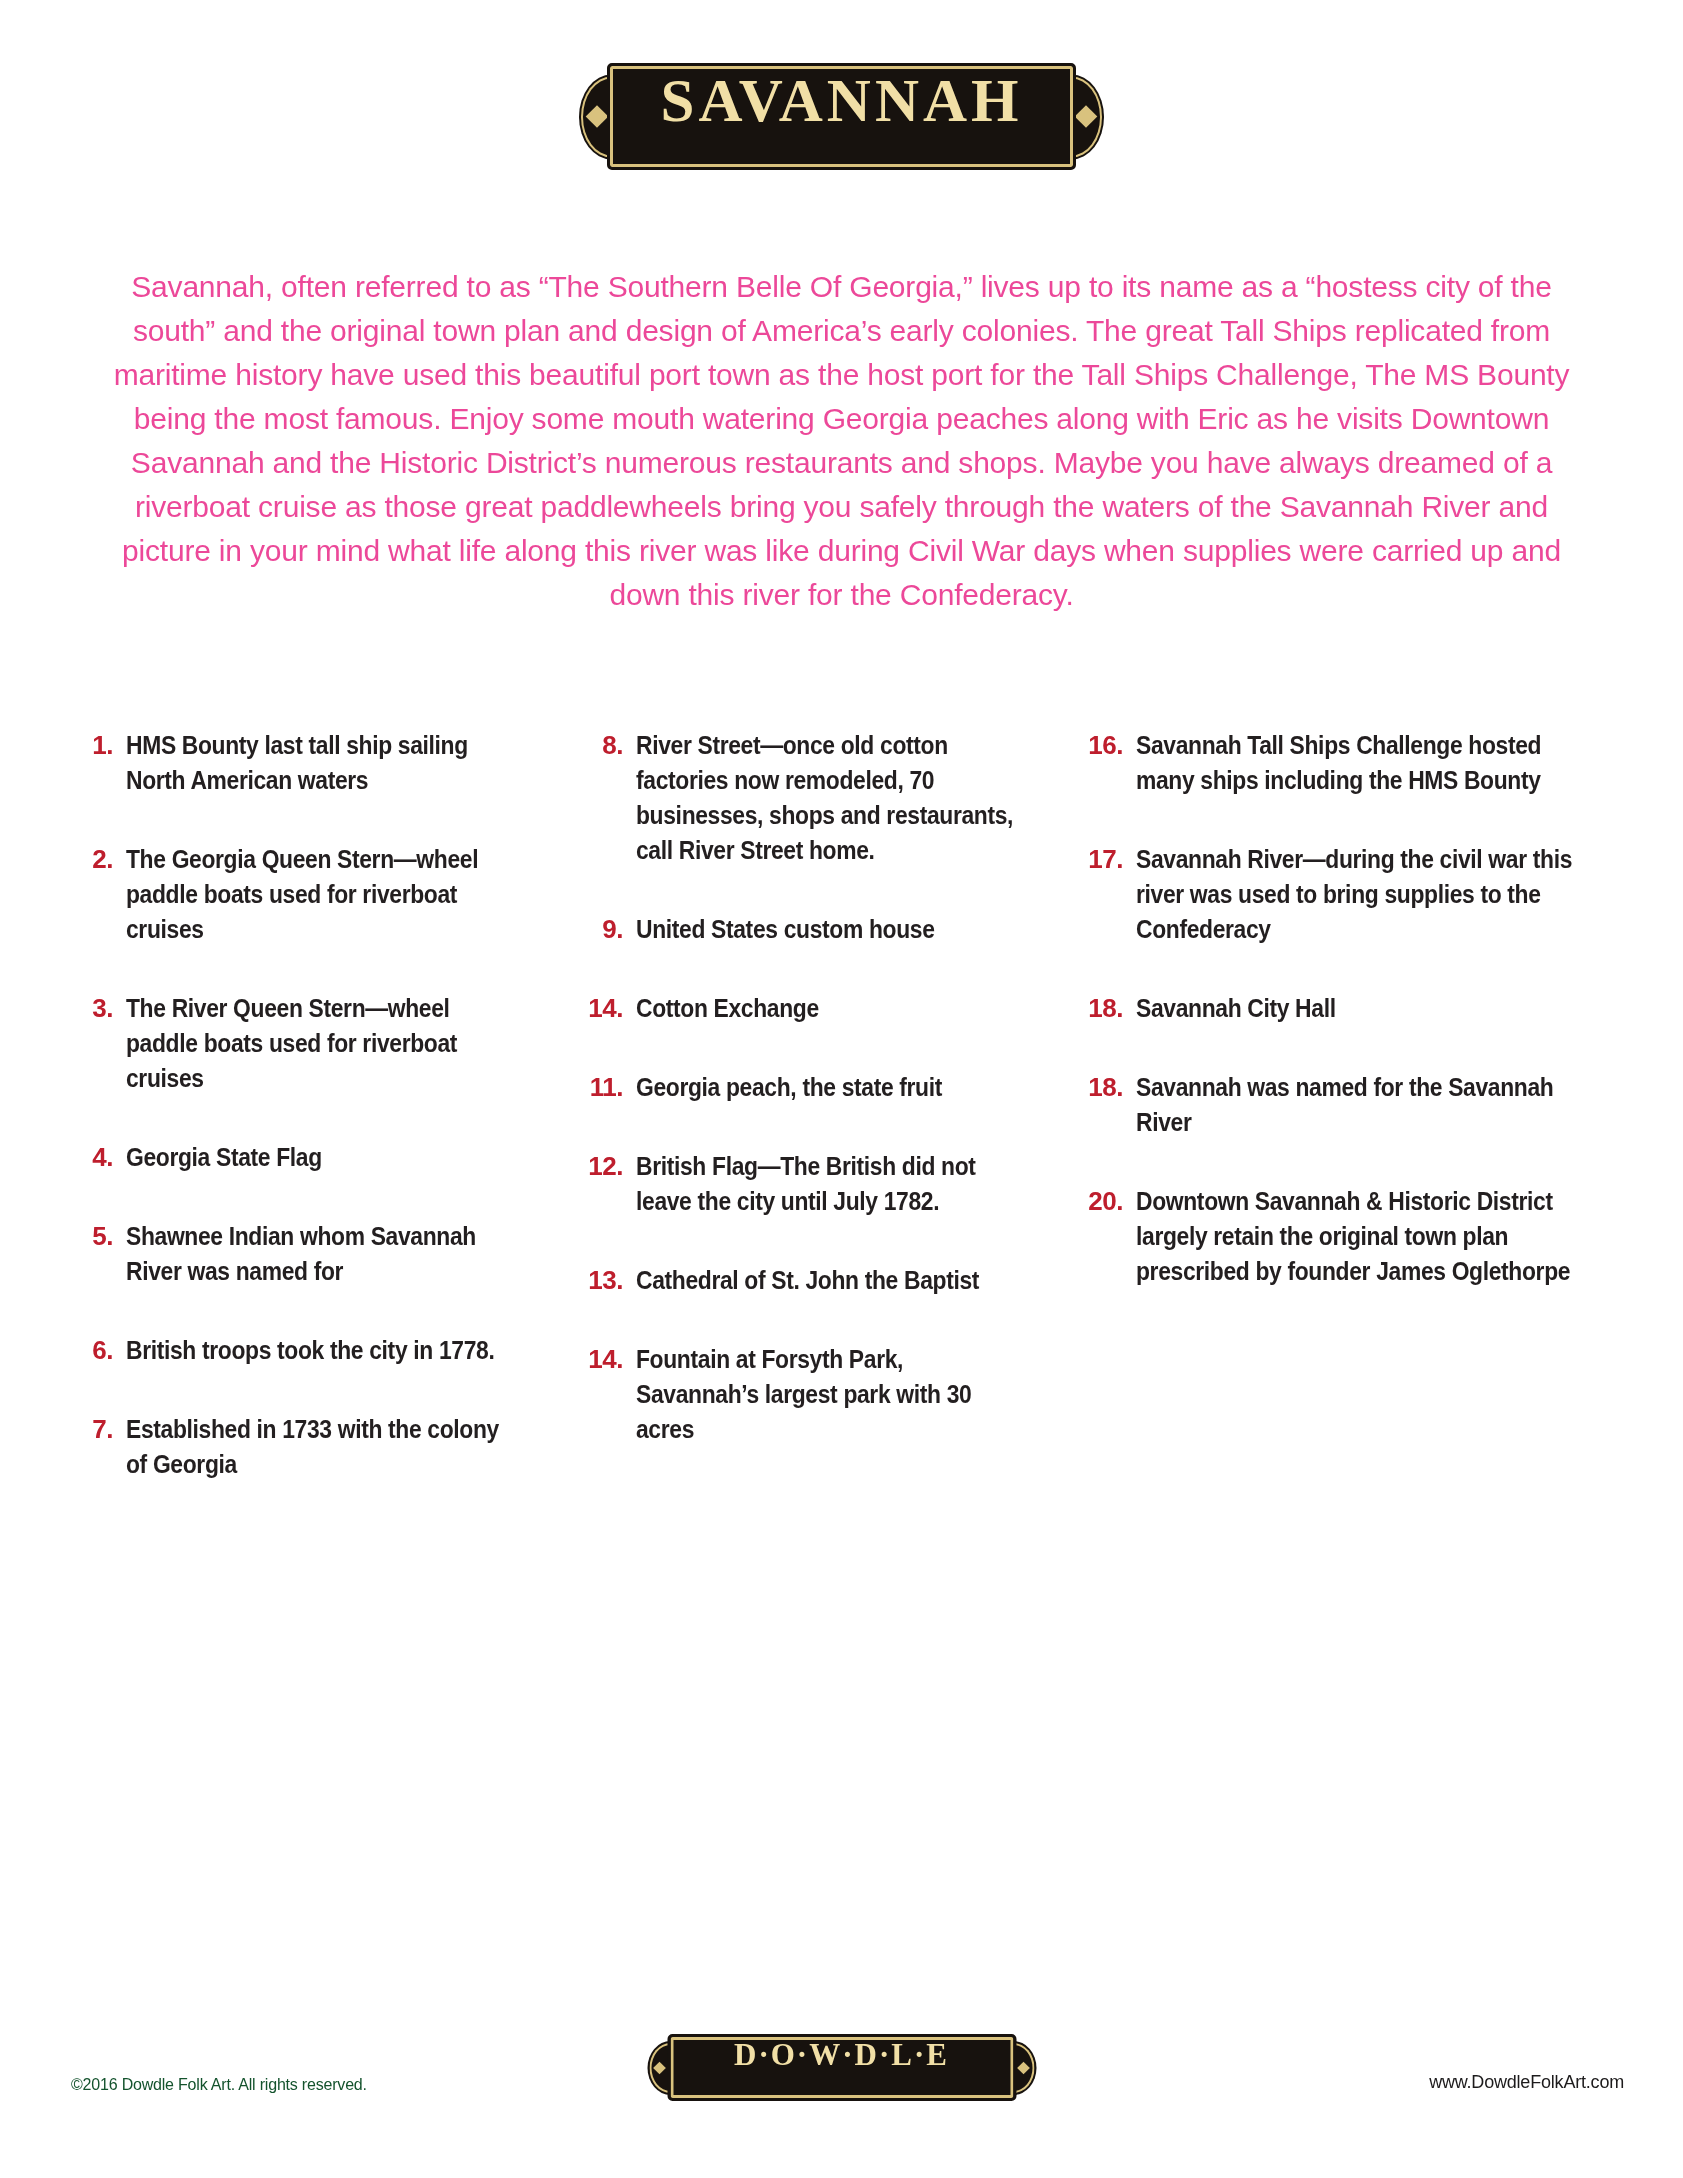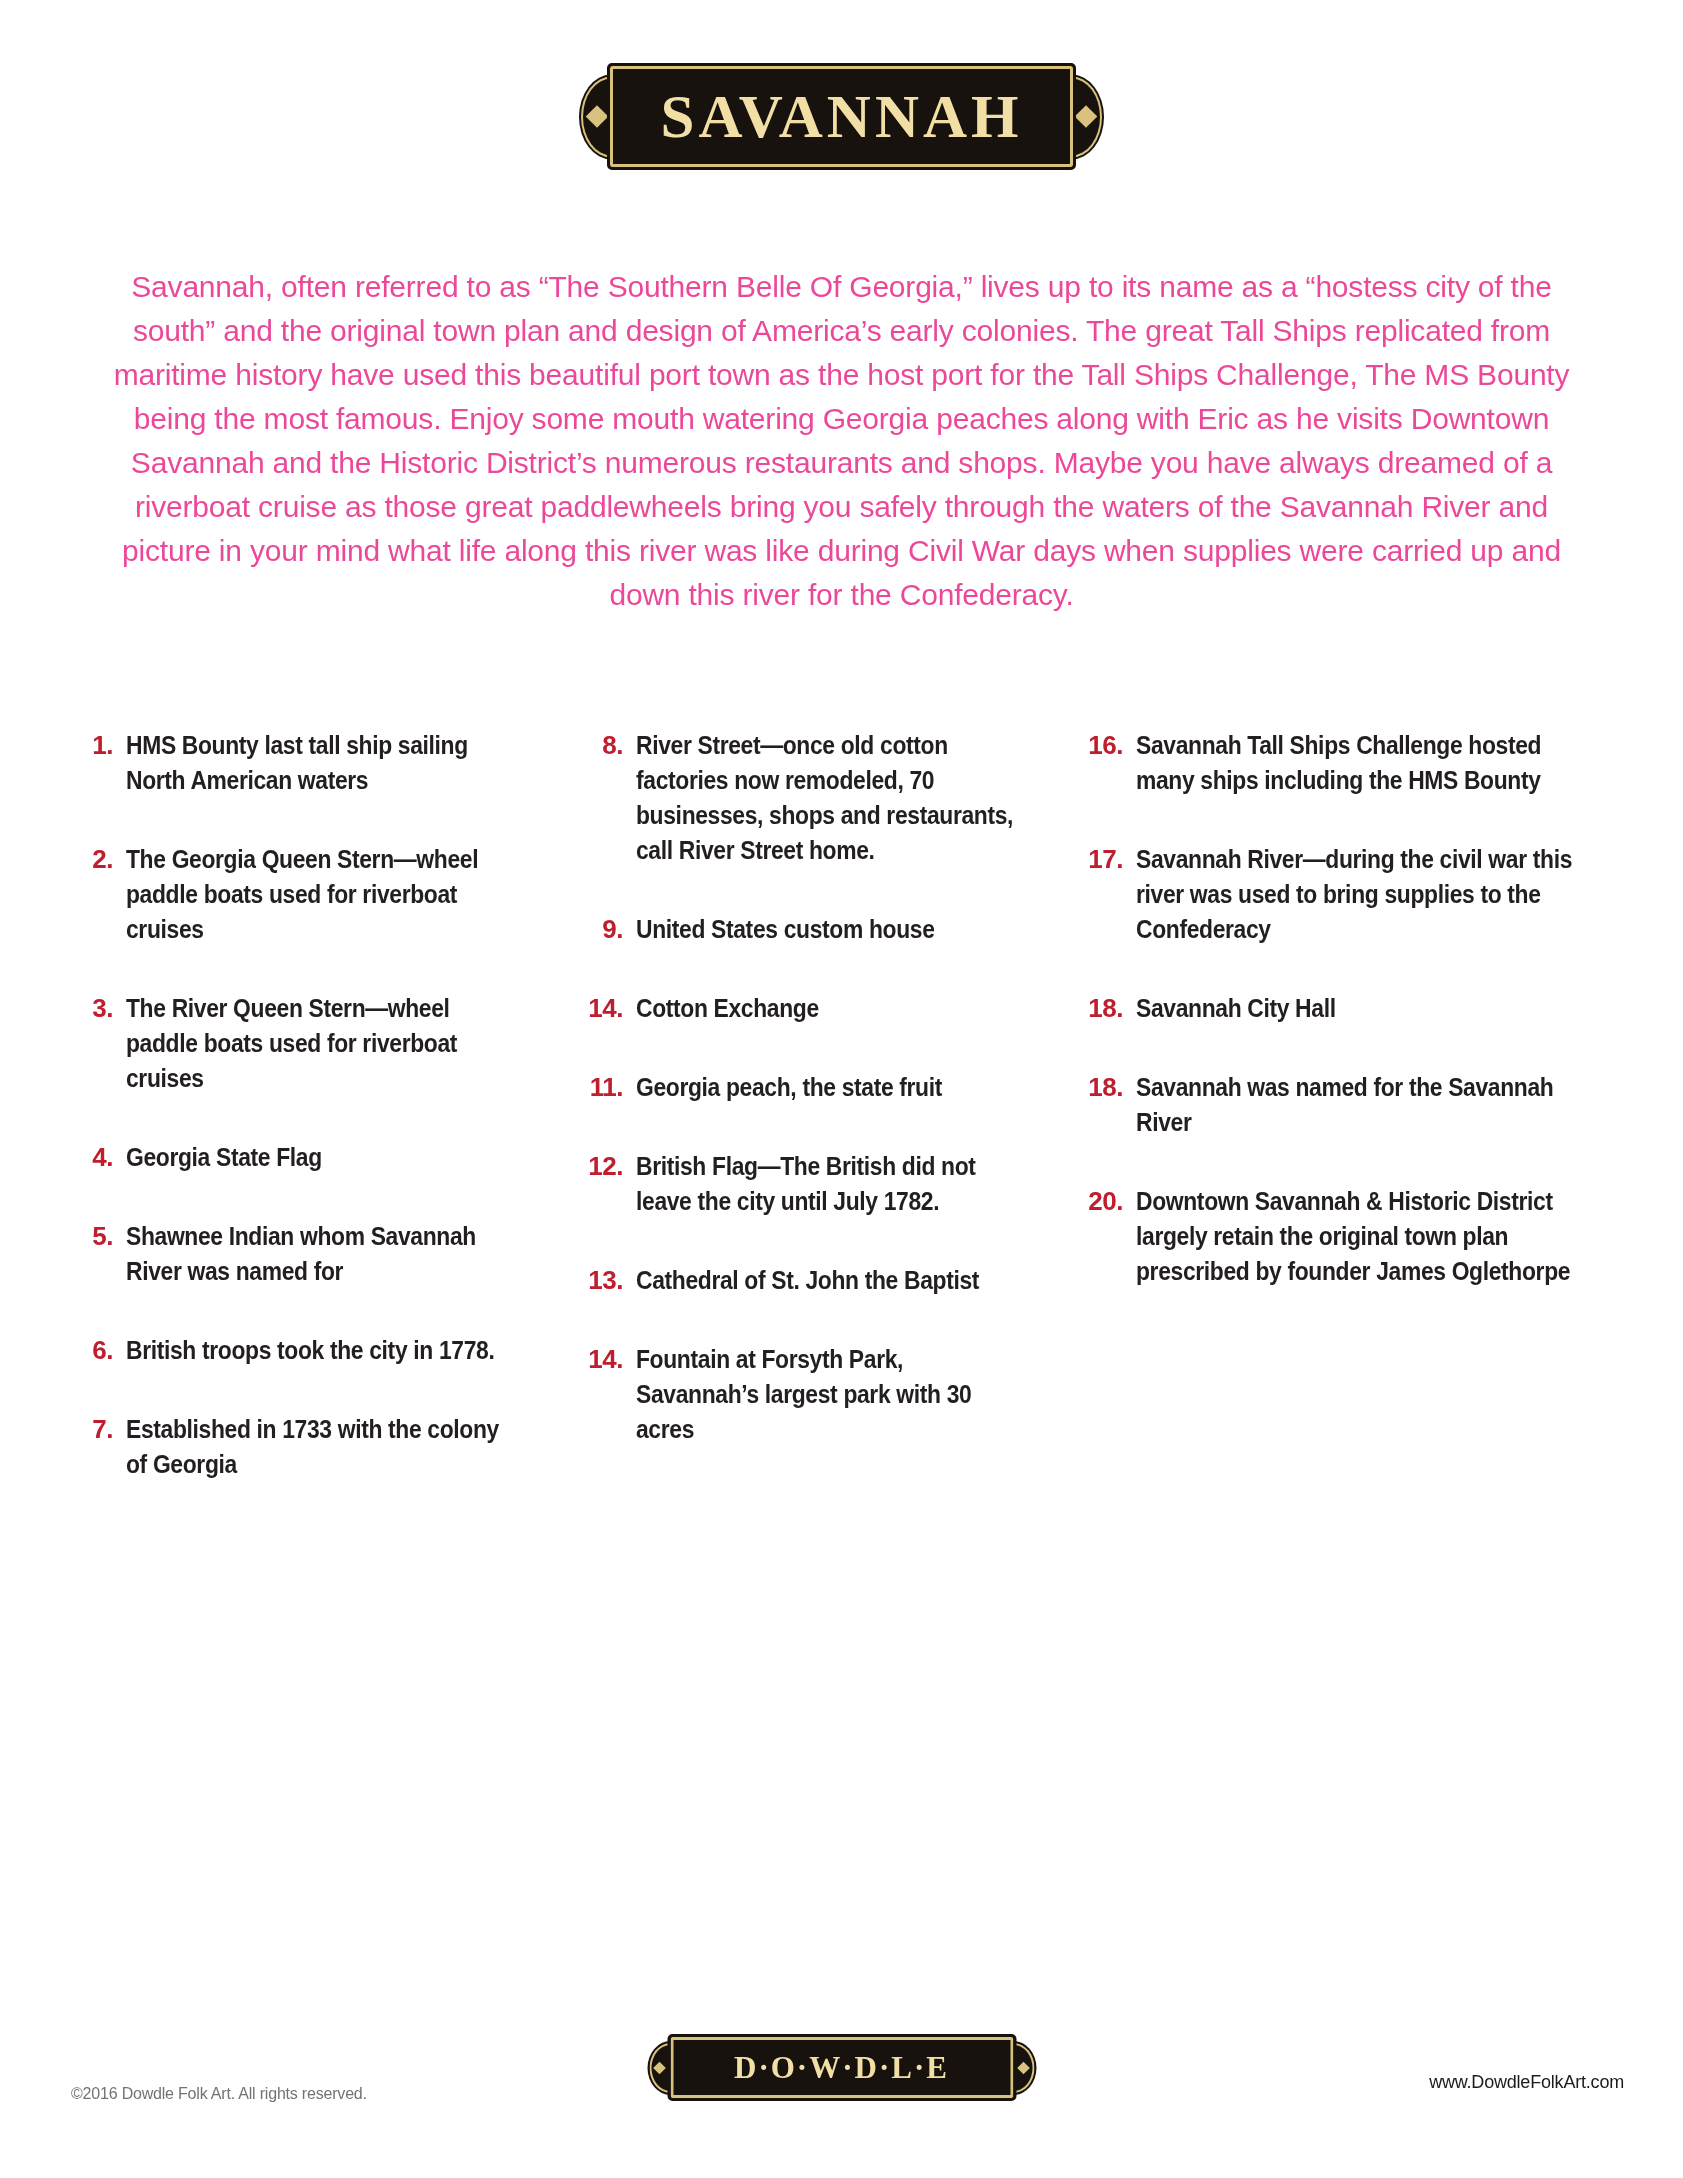--- a/index.html
+++ b/index.html
@@ -10,21 +10,21 @@
     position: relative;
     overflow: hidden;
     font-family: "Liberation Sans", sans-serif;
     color: var(--body-text, #231f20);
   }
 
   
   .plaque { position: relative; display: inline-block; }
   .plaque .bar {
     position: relative; z-index: 1;
-    display: flex; align-items: center; justify-content: center;
+    display: flex; justify-content: center;
     background: var(--plaque-black, #17120e);
     border: 3px solid var(--plaque-black, #17120e);
     box-shadow: inset 0 0 0 3px var(--plaque-border-gold, #d9c27e);
     border-radius: 5px;
   }
   .plaque .side {
     position: absolute; z-index: 0; top: 50%;
     transform: translateY(-50%);
     background: var(--plaque-black, #17120e);
     box-shadow: inset 0 0 0 2px var(--plaque-border-gold, #d9c27e), 0 0 0 2px var(--plaque-black, #17120e);
@@ -108,22 +108,22 @@
   .col-1 .txt { max-width: 431px; }
   .col-2 .txt { max-width: 446px; }
   .col-3 .txt { max-width: 594px; }
 
   
   .footer-logo {
     position: absolute; left: 50%; bottom: 77px;
     transform: translateX(-50%);
   }
   .copyright {
-    position: absolute; left: 71px; bottom: 75px;
-    font-size: 16px; letter-spacing: -0.2px; color: #737373;
+    position: absolute; left: 71px; bottom: 84px;
+    font-size: 16px; letter-spacing: -0.2px; color: #14532d;
   }
   .website {
     position: absolute; right: 59px; bottom: 85px;
     font-size: 18px; letter-spacing: -0.2px; color: #1d1b1c;
   }
 </style>
 </head>
 <body>
 
 <div class="header">

